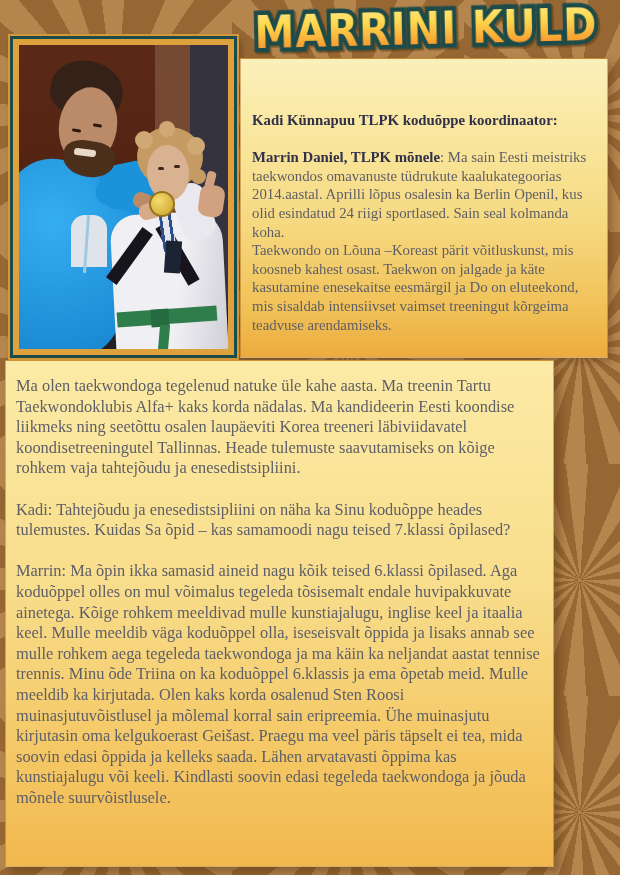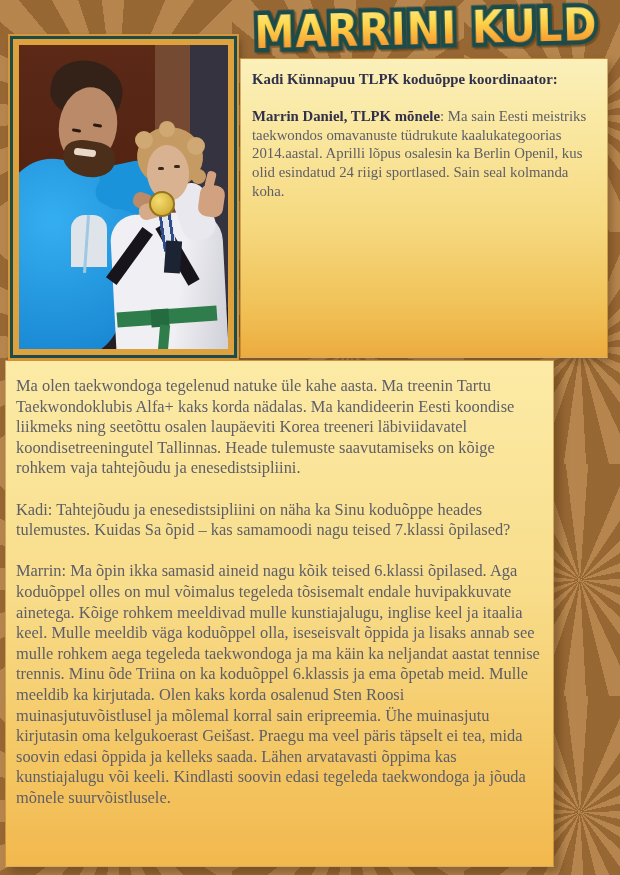--- a/index.html
+++ b/index.html
@@ -90,21 +90,21 @@
   
   .panel{box-sizing:border-box;position:absolute;border:1px solid rgba(160,100,30,.45);}
   .top-box{
     left:240px;top:58px;width:368px;height:300px;
     background:linear-gradient(180deg,#fbf0bb 0%,#fae9a4 20%,#f6d980 55%,#f0c055 85%,#ecab3f 100%);
     box-shadow:4px 4px 7px rgba(80,50,15,.35);
     padding:11px 5px 0 11px;
     font-size:14.8px;line-height:18.6px;color:#5e5e68;
   }
   .tb-para{margin:0 0 18.6px 0;}
-  .tb-lead{font-weight:bold;color:#30304b;}
+  .tb-lead{font-weight:bold;color:#30304b;margin-top:41px;}
   .main-box{
     left:5px;top:360px;width:549px;height:507px;
     background:linear-gradient(180deg,#fceba6 0%,#f8dd8b 45%,#f4c662 80%,#f2b84e 100%);
     box-shadow:6px 6px 8px rgba(80,50,15,.4);
     padding:15px 12px 0 10px;
     font-size:16.4px;line-height:20.6px;color:#5e5e68;
   }
   .main-box p{margin:0 0 20.6px 0;}
 </style>
 </head>
@@ -164,20 +164,21 @@
       </div>
     </div>
   </div>
 
   <div class="panel top-box">
     <div class="tb-para">
       <div class="tb-lead">Kadi Künnapuu TLPK koduõppe koordinaator:</div>
     </div>
     <div class="tb-para">
       <span class="tb-lead">Marrin Daniel, TLPK mõnele</span><span>: Ma sain Eesti meistriks taekwondos omavanuste tüdrukute kaalukategoorias 2014.aastal. Aprilli lõpus osalesin ka Berlin Openil, kus olid esindatud 24 riigi sportlased. Sain seal kolmanda koha.</span>
+      <div>Taekwondo on Lõuna –Koreast pärit võitluskunst, mis koosneb kahest osast. Taekwon on jalgade ja käte kasutamine enesekaitse eesmärgil ja Do on eluteekond, mis sisaldab intensiivset vaimset treeningut kõrgeima teadvuse arendamiseks.</div>
     </div>
   </div>
 
   <div class="panel main-box">
     <p>Ma olen taekwondoga tegelenud natuke üle kahe aasta. Ma treenin Tartu Taekwondoklubis Alfa+  kaks korda nädalas. Ma kandideerin Eesti koondise liikmeks ning seetõttu osalen laupäeviti Korea treeneri läbiviidavatel koondisetreeningutel Tallinnas. Heade tulemuste saavutamiseks on kõige rohkem vaja tahtejõudu ja enesedistsipliini.</p>
     <p>Kadi:  Tahtejõudu ja enesedistsipliini on näha ka Sinu koduõppe heades tulemustes. Kuidas Sa  õpid – kas samamoodi nagu teised 7.klassi õpilased?</p>
     <p>Marrin: Ma õpin ikka samasid aineid nagu kõik teised 6.klassi õpilased. Aga koduõppel olles on mul võimalus tegeleda tõsisemalt endale huvipakkuvate ainetega. Kõige rohkem meeldivad mulle kunstiajalugu, inglise keel ja itaalia keel. Mulle meeldib väga koduõppel olla, iseseisvalt õppida ja  lisaks annab see mulle rohkem aega tegeleda taekwondoga ja ma käin ka neljandat aastat tennise trennis. Minu õde Triina on ka koduõppel 6.klassis ja ema õpetab meid. Mulle meeldib ka kirjutada. Olen kaks korda osalenud Sten Roosi muinasjutuvõistlusel ja mõlemal korral sain eripreemia. Ühe muinasjutu kirjutasin oma kelgukoerast Geišast. Praegu ma veel päris täpselt ei tea, mida soovin edasi õppida ja kelleks saada. Lähen arvatavasti õppima kas kunstiajalugu või keeli. Kindlasti soovin edasi tegeleda taekwondoga ja jõuda mõnele suurvõistlusele.</p>
   </div>
 
 </div>

